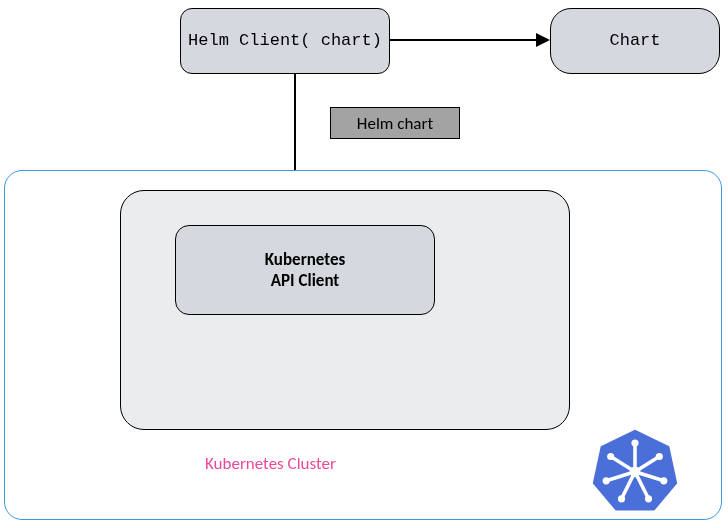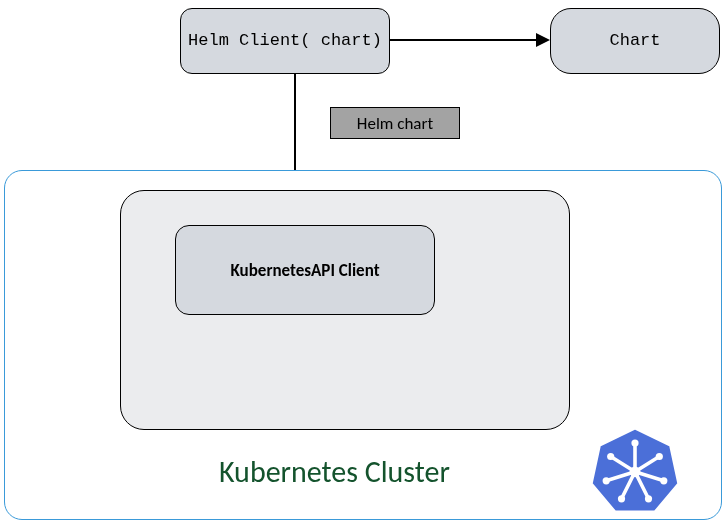--- a/index.html
+++ b/index.html
@@ -44,24 +44,24 @@
       left: 4px;
       top: 170px;
       width: 718px;
       height: 350px;
       border: 1.5px solid #3a9ad9;
       border-radius: 18px;
       background: #fff;
     }
     .cluster-label {
       position: absolute;
-      left: 219px;
+      left: 205px;
       top: 453px;
-      font-size: 30px;
-      color: #14532d;
+      font-size: 17px;
+      color: #ec4899;
     }
     .inner-group {
       position: absolute;
       left: 120px;
       top: 190px;
       width: 450px;
       height: 240px;
       border: 1.5px solid #000;
       border-radius: 24px;
       background: #ebecee;
@@ -69,21 +69,21 @@
     .api-server {
       position: absolute;
       left: 175px;
       top: 225px;
       width: 260px;
       height: 90px;
       background: #d5d9df;
       border: 1.5px solid #000;
       border-radius: 14px;
       display: flex;
-      flex-direction: row;
+      flex-direction: column;
       align-items: center;
       justify-content: center;
       font-size: 17px;
       font-weight: bold;
     }
     .label-box {
       position: absolute;
       left: 330px;
       top: 107px;
       width: 130px;

